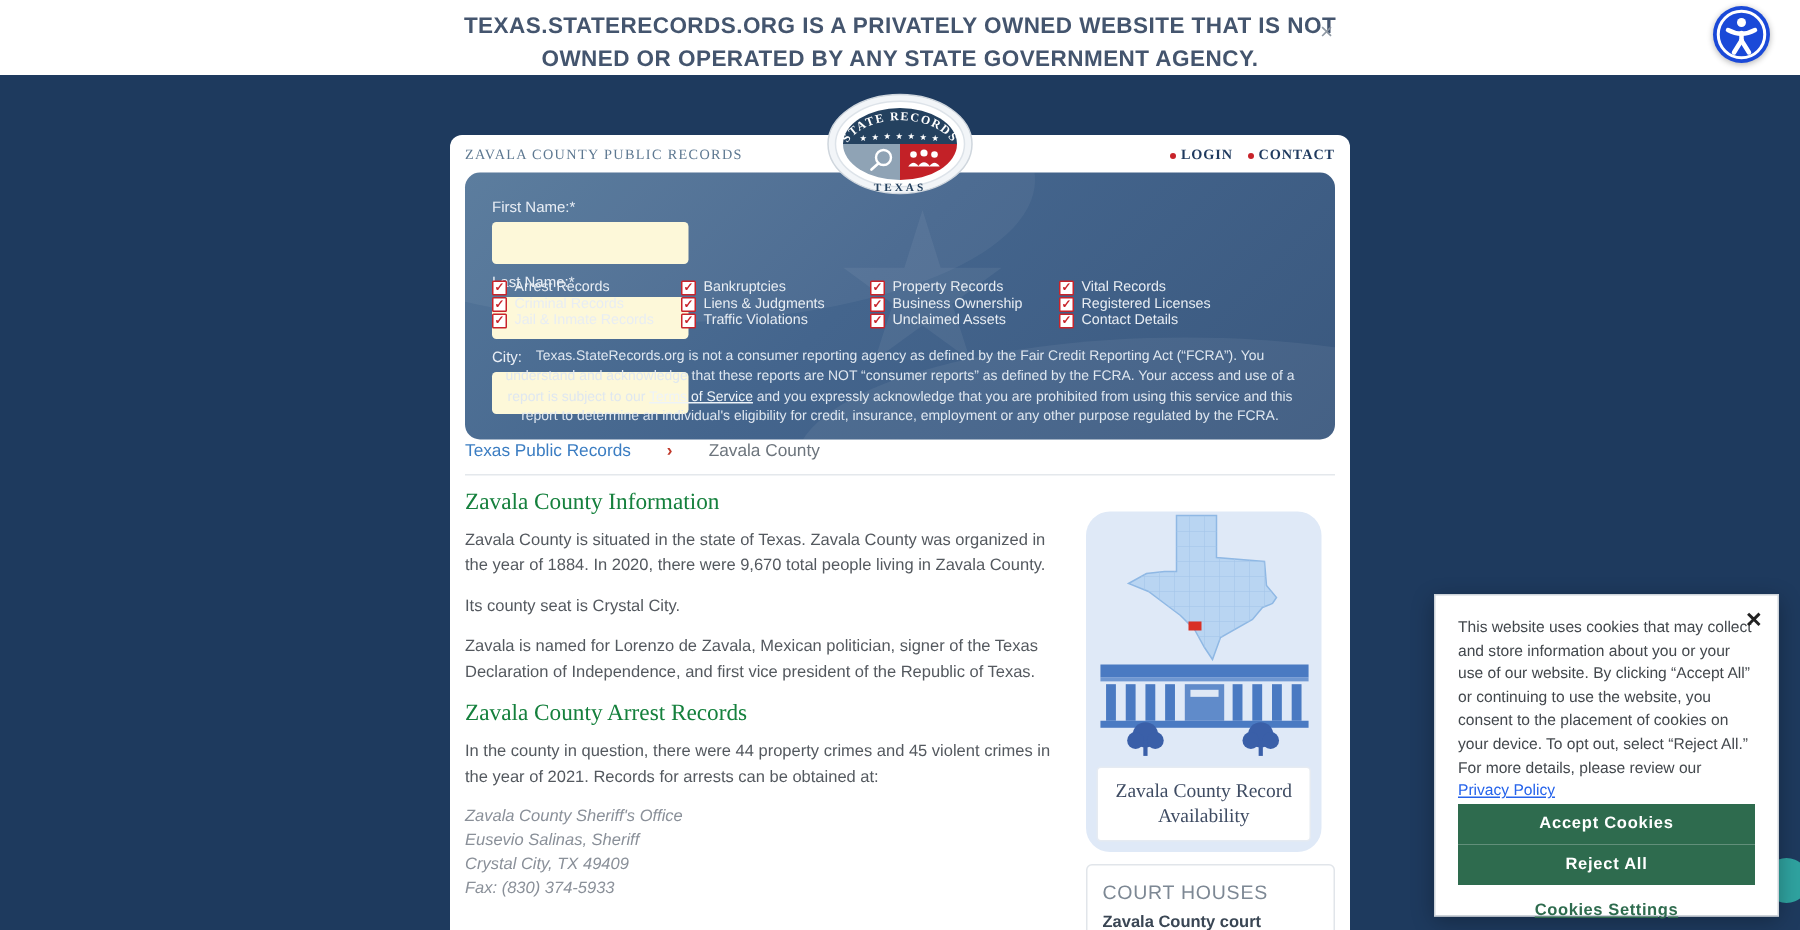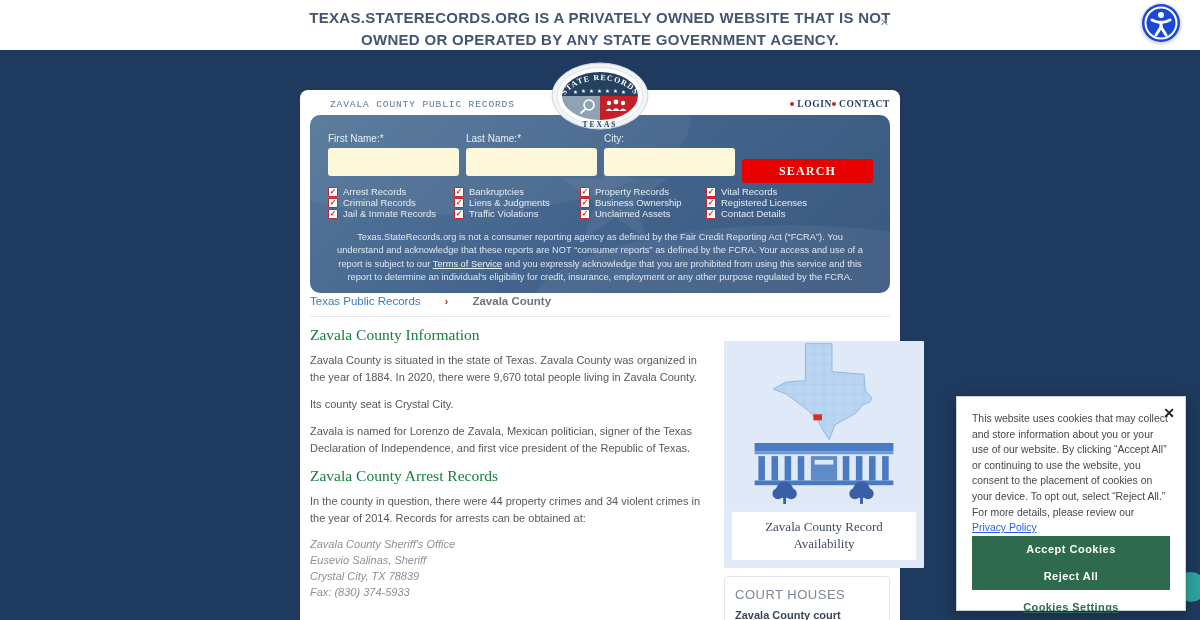--- a/index.html
+++ b/index.html
@@ -15,73 +15,73 @@
 
   
   .a11y{position:absolute;left:1142px;top:4px;width:38px;height:38px;border-radius:50%;
     background:#1a49d8;border:none;padding:0;cursor:pointer;box-shadow:0 1px 4px rgba(0,0,0,.3);}
 
   
   .card{position:absolute;left:300px;top:90px;width:600px;height:530px;background:#ffffff;
     border-radius:8px 8px 0 0;}
   .card-header{position:absolute;left:10px;right:10px;top:3px;height:22px;display:flex;
     align-items:center;justify-content:space-between;}
-  .site-title{font-family:Liberation Mono, monospace;font-size:9.5px;letter-spacing:.9px;color:#5d7891;margin-left:20px;}
-  .hdr-links{display:flex;}
+  .site-title{font-family:Liberation Serif, serif;font-size:9.5px;letter-spacing:.9px;color:#5d7891;}
+  .hdr-links{display:flex;gap:10px;}
   .hdr-link{font-family:"Liberation Serif",serif;font-size:9.5px;font-weight:bold;
     letter-spacing:.6px;color:#1f3a5f;text-decoration:none;display:flex;align-items:center;gap:3px;}
   .red-dot{width:4px;height:4px;border-radius:50%;background:#c8232a;display:inline-block;}
 
   
   .logo{position:absolute;left:551px;top:62px;width:98px;height:68px;z-index:5;}
 
   
   .panel{position:absolute;left:10px;top:25px;width:580px;height:178px;border-radius:10px;
     background:linear-gradient(135deg,#547699 0%,#44658d 45%,#3a587e 100%);overflow:hidden;}
   .panel .wave1{position:absolute;left:-120px;top:-90px;width:500px;height:190px;border-radius:50%;
     background:rgba(255,255,255,.05);}
   .panel .wave2{position:absolute;left:220px;top:110px;width:520px;height:170px;border-radius:50%;
     background:rgba(255,255,255,.06);}
   .panel .star{position:absolute;left:250px;top:25px;width:110px;height:110px;background:rgba(255,255,255,.06);
     clip-path:polygon(50% 0%,61% 35%,98% 35%,68% 57%,79% 91%,50% 70%,21% 91%,32% 57%,2% 35%,39% 35%);}
-  .frow{position:absolute;left:18px;top:18px;display:flex;gap:7px;z-index:2;}
+  .frow{position:absolute;left:18px;top:18px;display:flex;gap:7px;z-index:2;flex-direction:column;}
   .fgroup{width:131px;}
   .flabel{color:#e9eef5;font-size:10px;margin-bottom:4px;}
   .finput{width:131px;height:28px;border:none;border-radius:3px;background:#fdf8d9;
     box-sizing:border-box;padding:0 6px;font-size:11px;}
   .fsearch{width:131px;height:24px;margin-top:26px;border:none;border-radius:3px;background:#e60000;
     color:#fff;font-family:"Liberation Serif",serif;font-weight:bold;font-size:12px;
     letter-spacing:1.2px;cursor:pointer;}
   .cbgrid{position:absolute;left:18px;top:72px;right:14px;display:flex;z-index:2;}
   .cbcol{width:126px;display:flex;flex-direction:column;gap:2px;}
   .cb{display:flex;align-items:center;gap:5px;color:#e8edf3;font-size:9.5px;cursor:pointer;height:9px;}
   .cbbox{width:8px;height:8px;background:#fff;border:1px solid #c8232a;border-radius:1px;
     color:#c8232a;font-size:8px;line-height:8px;text-align:center;font-weight:bold;}
   .pdisc{position:absolute;left:24px;right:24px;top:116px;text-align:center;color:#dfe7f0;
     font-size:9.3px;line-height:1.45;z-index:2;}
   .pdisc a{color:#eef3f8;text-decoration:underline;}
 
   
   .crumbs{position:absolute;left:10px;top:205px;font-size:11.5px;display:flex;gap:24px;align-items:center;}
   .crumb-home{color:#3b7dc2;text-decoration:none;}
   .crumb-sep{color:#c0392b;font-weight:bold;}
-  .crumb-cur{color:#6d757d;font-weight:bold;}
+  .crumb-cur{color:#6d757d;}
   .hdiv{position:absolute;left:10px;right:10px;top:226px;height:1px;background:#e4e8ec;}
 
   
   .content{position:absolute;left:10px;right:10px;top:232px;display:flex;gap:9px;}
   .main-col{width:405px;}
   h2.sec{font-family:"Liberation Serif",serif;font-weight:normal;color:#15803d;
     font-size:15.5px;margin:4px 0 8px 0;}
   .main-col p{color:#54595f;font-size:11px;line-height:1.55;margin:0 0 10px 0;}
   .addr{color:#8a9099;font-style:italic;font-size:11px;line-height:1.45;margin:0 0 12px 0;}
 
   
   .side-col{width:166px;margin-top:11px;}
-  .map-card{position:relative;width:200px;height:227px;background:#dfe9f7;border-radius:1px;cursor:pointer;text-decoration:underline;}
+  .map-card{position:relative;width:157px;height:227px;background:#dfe9f7;border-radius:16px;cursor:pointer;text-decoration:underline;}
   .map-card svg{display:block;margin:0 auto;}
   .avail-box{position:absolute;left:7px;right:7px;bottom:7px;background:#fff;border:1px solid #e6ebf2;
     border-radius:3px;text-align:center;padding:7px 4px;font-family:"Liberation Serif",serif;
     font-size:13px;color:#3f4c63;line-height:1.3;}
   .court-card{margin-top:8px;background:#fff;border:1px solid #e1e5ea;border-radius:4px;
     padding:10px 10px 14px 10px;}
   .ch-title{color:#7d8894;font-size:13px;letter-spacing:.5px;}
   .ch-name{color:#3a4654;font-size:11px;font-weight:bold;margin-top:7px;}
 
   
@@ -232,25 +232,25 @@
 
     <div class="content">
 
       <div class="main-col">
         <h2 class="sec">Zavala County Information</h2>
         <p>Zavala County is situated in the state of Texas. Zavala County was organized in the year of 1884. In 2020, there were 9,670 total people living in Zavala County.</p>
         <p>Its county seat is Crystal City.</p>
         <p>Zavala is named for Lorenzo de Zavala, Mexican politician, signer of the Texas Declaration of Independence, and first vice president of the Republic of Texas.</p>
 
         <h2 class="sec">Zavala County Arrest Records</h2>
-        <p>In the county in question, there were 44 property crimes and 34 violent crimes in the year of 2014. Records for arrests can be obtained at:</p>
+        <p>In the county in question, there were 44 property crimes and 45 violent crimes in the year of 2021. Records for arrests can be obtained at:</p>
         <div class="addr">
           <div>Zavala County Sheriff's Office</div>
           <div>Eusevio Salinas, Sheriff</div>
-          <div>Crystal City, TX 78839</div>
+          <div>Crystal City, TX 49409</div>
           <div>Fax: (830) 374-5933</div>
         </div>
 
       </div>
 
       <div class="side-col">
         <div class="map-card">
           <svg width="150" height="100" viewBox="0 0 160 150" style="margin-top:8px">
             <defs>
                 <clipPath id="tx">

